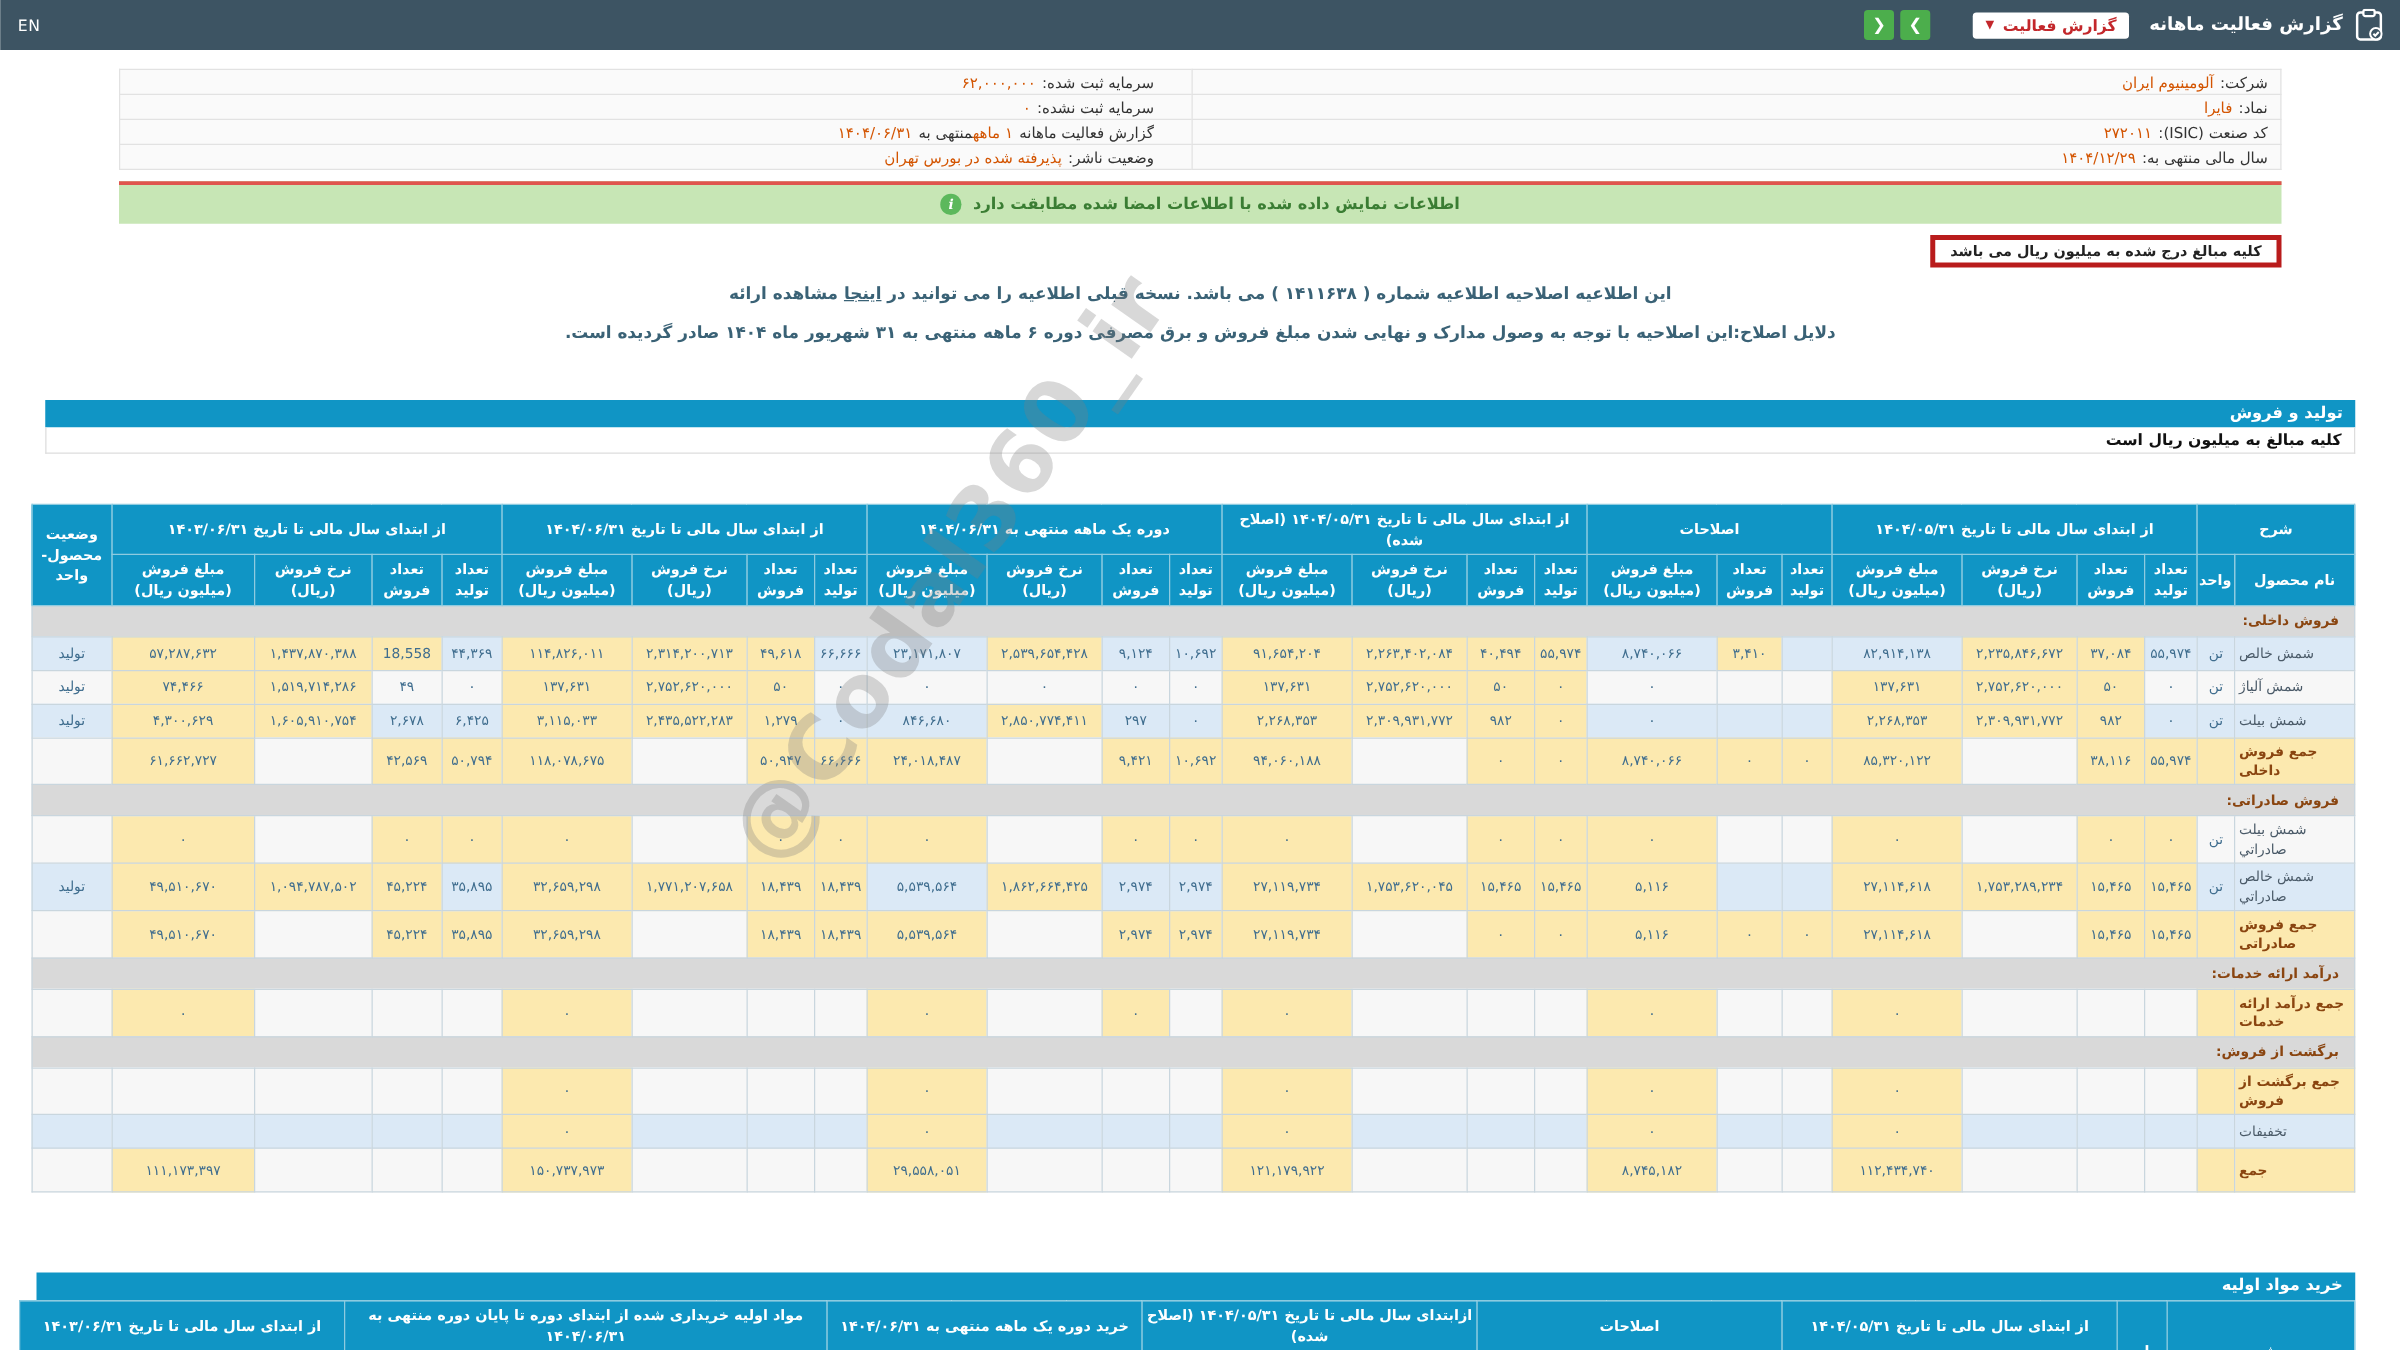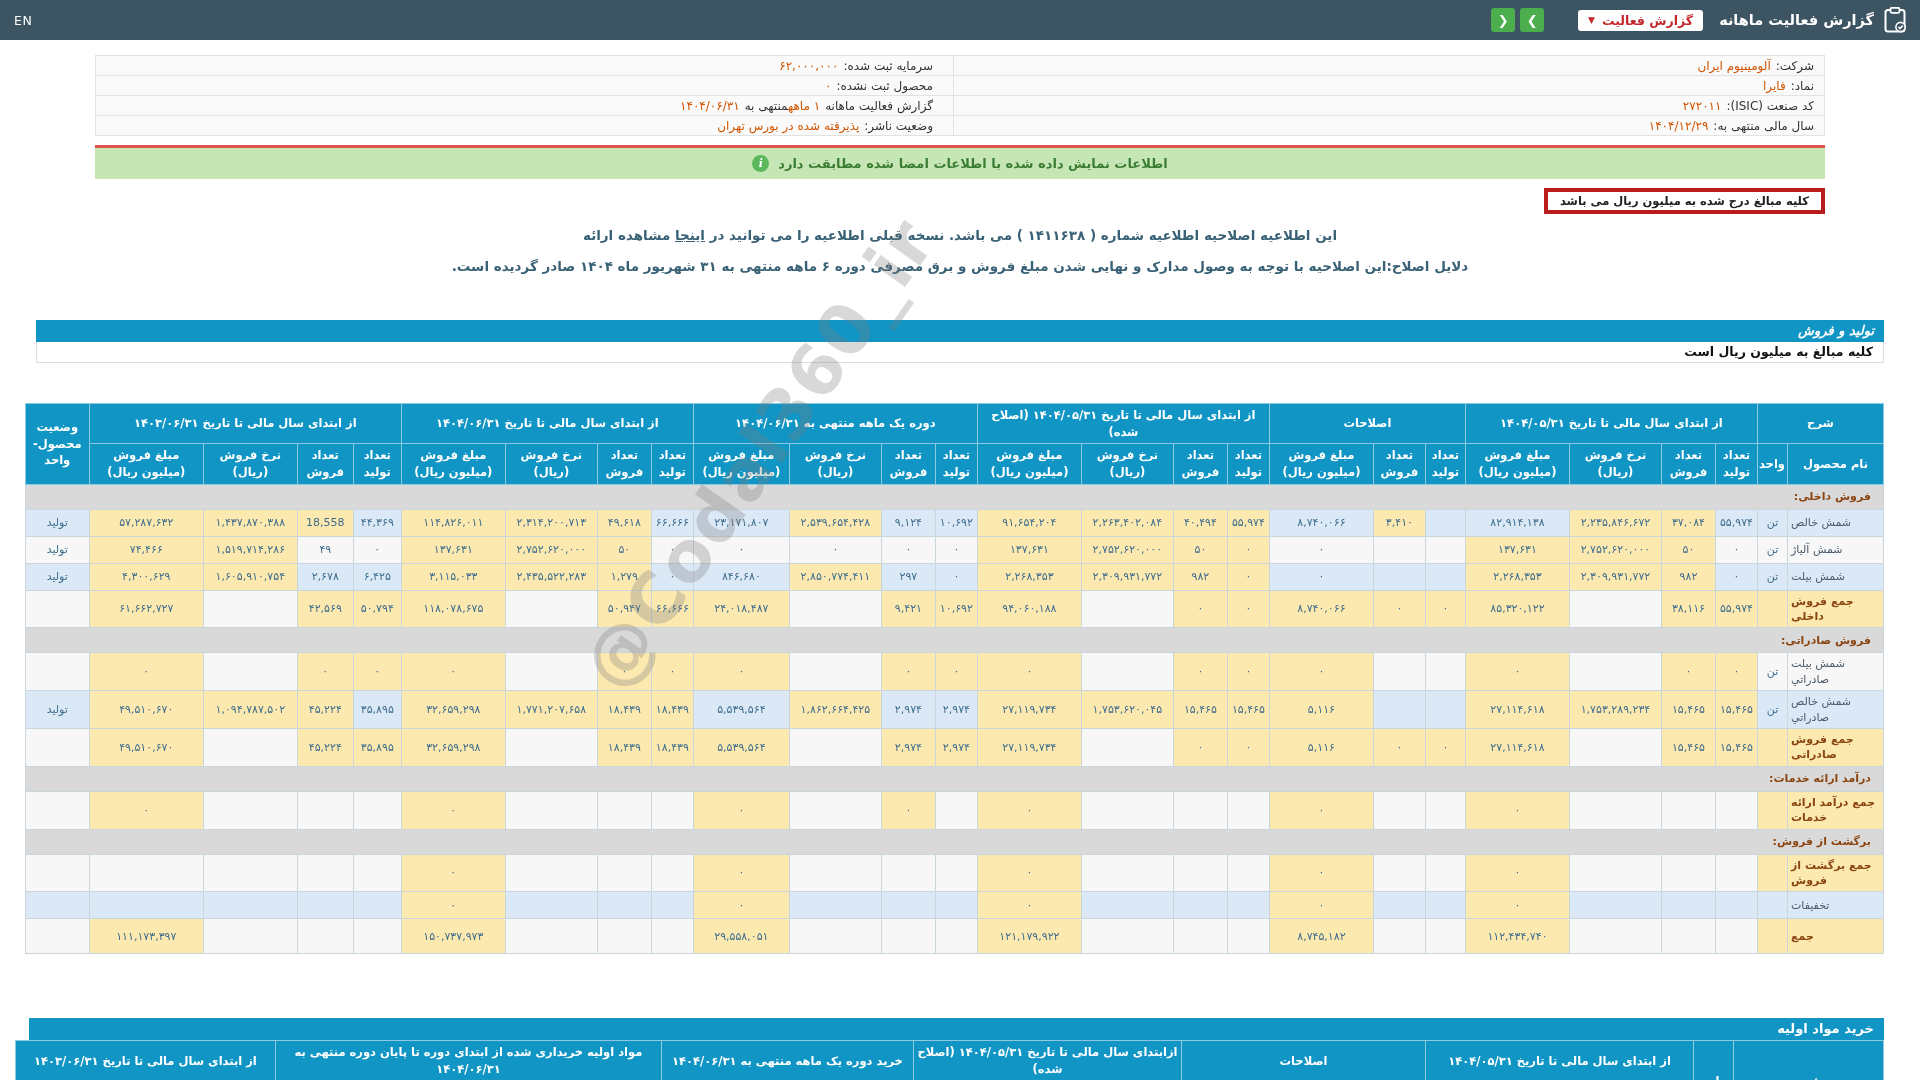--- a/index.html
+++ b/index.html
@@ -13,39 +13,39 @@
       display:flex;align-items:center;gap:7px;cursor:pointer;margin-left:34px;}
   .dd .caret{font-size:9px;line-height:1;}
   .nav-btn{width:24px;height:24px;background:#4cae4c;border-radius:3px;color:#fff;font-weight:bold;
       display:flex;align-items:center;justify-content:center;font-size:13px;cursor:pointer;margin-left:5px;}
   .en-link{margin-right:auto;font-size:12.5px;color:#fff;cursor:pointer;letter-spacing:.5px;}
   
   .company{width:1730px;margin:15px 95px 0;border-collapse:collapse;}
   .company td{border:1px solid #e2e2e2;background:#fafafa;height:19px;font-size:12px;color:#333;
       padding:0 10px;text-align:right;vertical-align:middle;white-space:nowrap;}
   .company td.cell-r{width:850px;}
-  .company td.cell-l{padding-left:30px;padding-right:20px;}
+  .company td.cell-l{padding-left:30px;padding-right:30px;}
   .company .lbl{color:#333;}
   .company .val{color:#d35400;margin-right:5px;}
   .company .val.link{cursor:pointer;}
   
   .banner{margin:9px 95px 0;background:#c7e6b5;border-top:3px solid #e0544e;color:#3a7d33;font-weight:bold;
       font-size:13px;height:31px;display:flex;align-items:center;justify-content:center;gap:9px;}
   .i-icon{width:17px;height:17px;border-radius:50%;background:#5cb85c;color:#fff;display:flex;align-items:center;
       justify-content:center;font-size:11px;font-weight:bold;font-family:"DejaVu Serif",serif;font-style:italic;}
   
   .units-box{width:fit-content;margin:9px auto 0 16px;margin-right:95px;margin-left:auto;border:4px solid #b91c1c;
       background:#fff;padding:2px 12px;font-size:11.5px;font-weight:bold;color:#222;}
   
   .amend{text-align:center;color:#3a6276;font-weight:bold;font-size:13.5px;margin-top:13px;}
   .amend + .amend{margin-top:15px;}
   .amend a{color:#3a6276;text-decoration:underline;cursor:pointer;}
   
   .secbar{margin:0 36px;background:#1095c5;color:#fff;font-weight:bold;font-size:13px;padding:3px 10px 4px;}
-  .secbar.first{margin-top:46px;font-style:italic;}
+  .secbar.first{margin-top:46px;}
   .noterow{margin:0 36px;background:#fff;border:1px solid #ddd;border-top:none;padding:2px 10px 3px;
       font-weight:bold;font-size:12.5px;color:#111;}
   
   table.dt{margin:40px 36px 0;width:1848px;border-collapse:collapse;table-layout:fixed;}
   table.dt th{background:#1095c5;color:#fff;font-size:11.5px;font-weight:bold;border:1px solid #8ecbe0;
       padding:3px 2px;text-align:center;vertical-align:middle;line-height:1.45;}
   table.dt td{border:1px solid #c9d6de;font-size:11px;padding:3px;text-align:center;vertical-align:middle;
       color:#3f6d8e;line-height:1.4;word-wrap:break-word;}
   table.dt td.name{text-align:left;padding-right:6px;color:#4a5a68;}
   table.dt td.sec{background:#d9d9d9;color:#8a4510;font-weight:bold;text-align:right;padding-right:12px;height:18px;}
@@ -84,21 +84,21 @@
 </div>
 
 <table class="company">
   <tbody id="company-body">
       <tr>
         <td class="cell-r"><span class="lbl">شرکت:</span><span class="val link">آلومینیوم ایران</span></td>
         <td class="cell-l"><span class="lbl">سرمایه ثبت شده:</span><span class="val">۶۲,۰۰۰,۰۰۰</span></td>
       </tr>
       <tr>
         <td class="cell-r"><span class="lbl">نماد:</span><span class="val">فایرا</span></td>
-        <td class="cell-l"><span class="lbl">محصول ثبت نشده:</span><span class="val">۰</span></td>
+        <td class="cell-l"><span class="lbl">سرمایه ثبت نشده:</span><span class="val">۰</span></td>
       </tr>
       <tr>
         <td class="cell-r"><span class="lbl">کد صنعت (ISIC):</span><span class="val">۲۷۲۰۱۱</span></td>
         <td class="cell-l"><span class="lbl">گزارش فعالیت ماهانه</span><span class="val">۱ ماهه</span><span class="lbl">منتهی به</span><span class="val">۱۴۰۴/۰۶/۳۱</span></td>
       </tr>
       <tr>
         <td class="cell-r"><span class="lbl">سال مالی منتهی به:</span><span class="val">۱۴۰۴/۱۲/۲۹</span></td>
         <td class="cell-l"><span class="lbl">وضعیت ناشر:</span><span class="val">پذیرفته شده در بورس تهران</span></td>
       </tr>
     </tbody>

